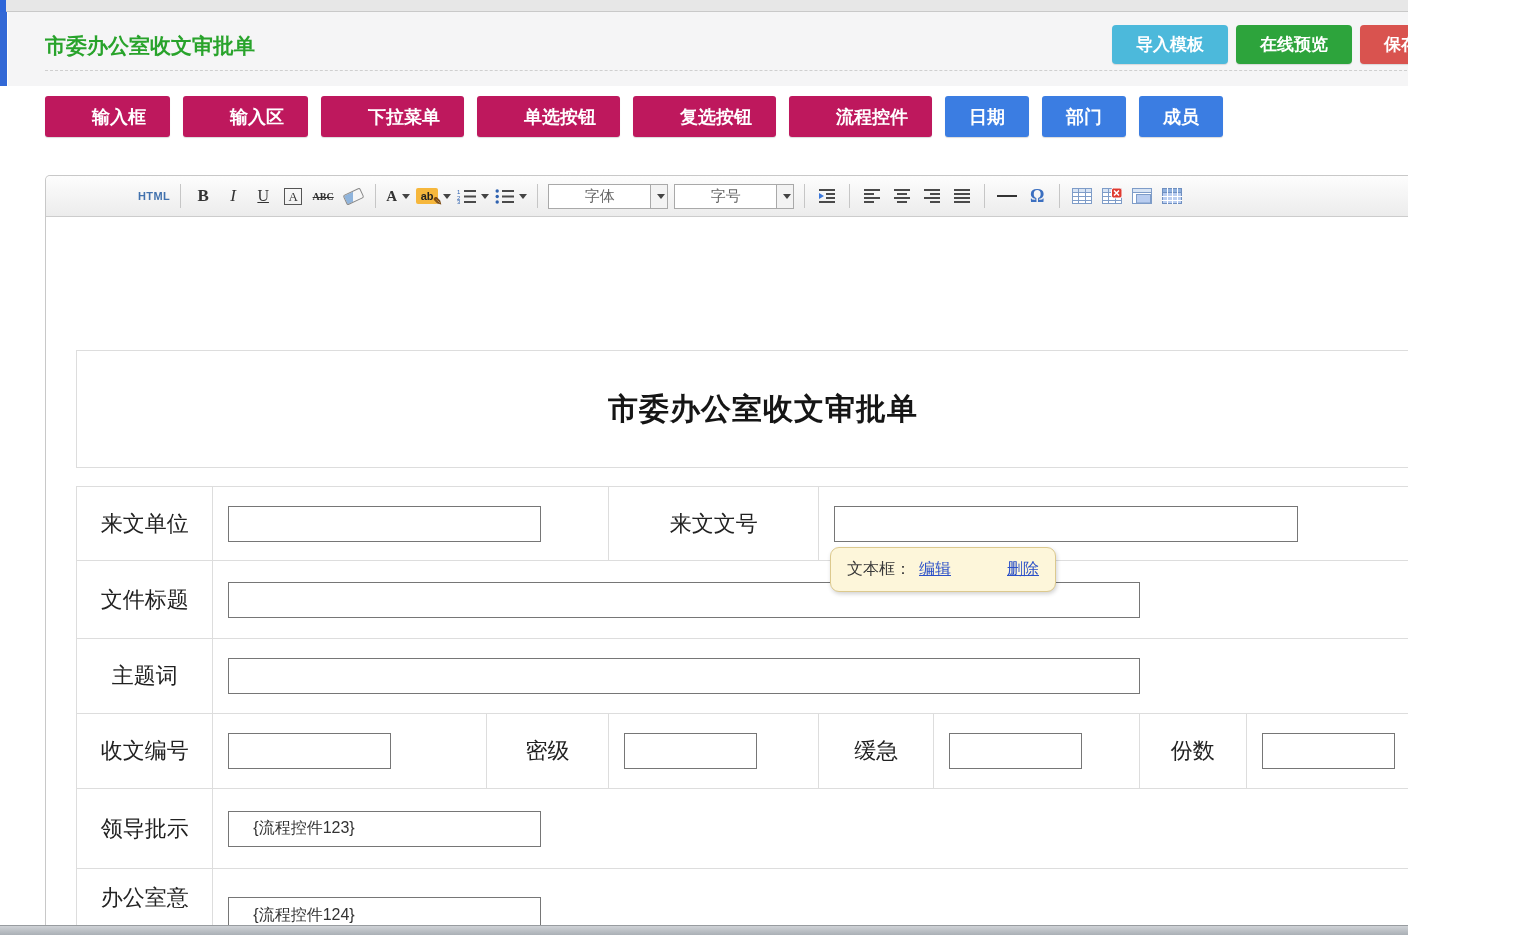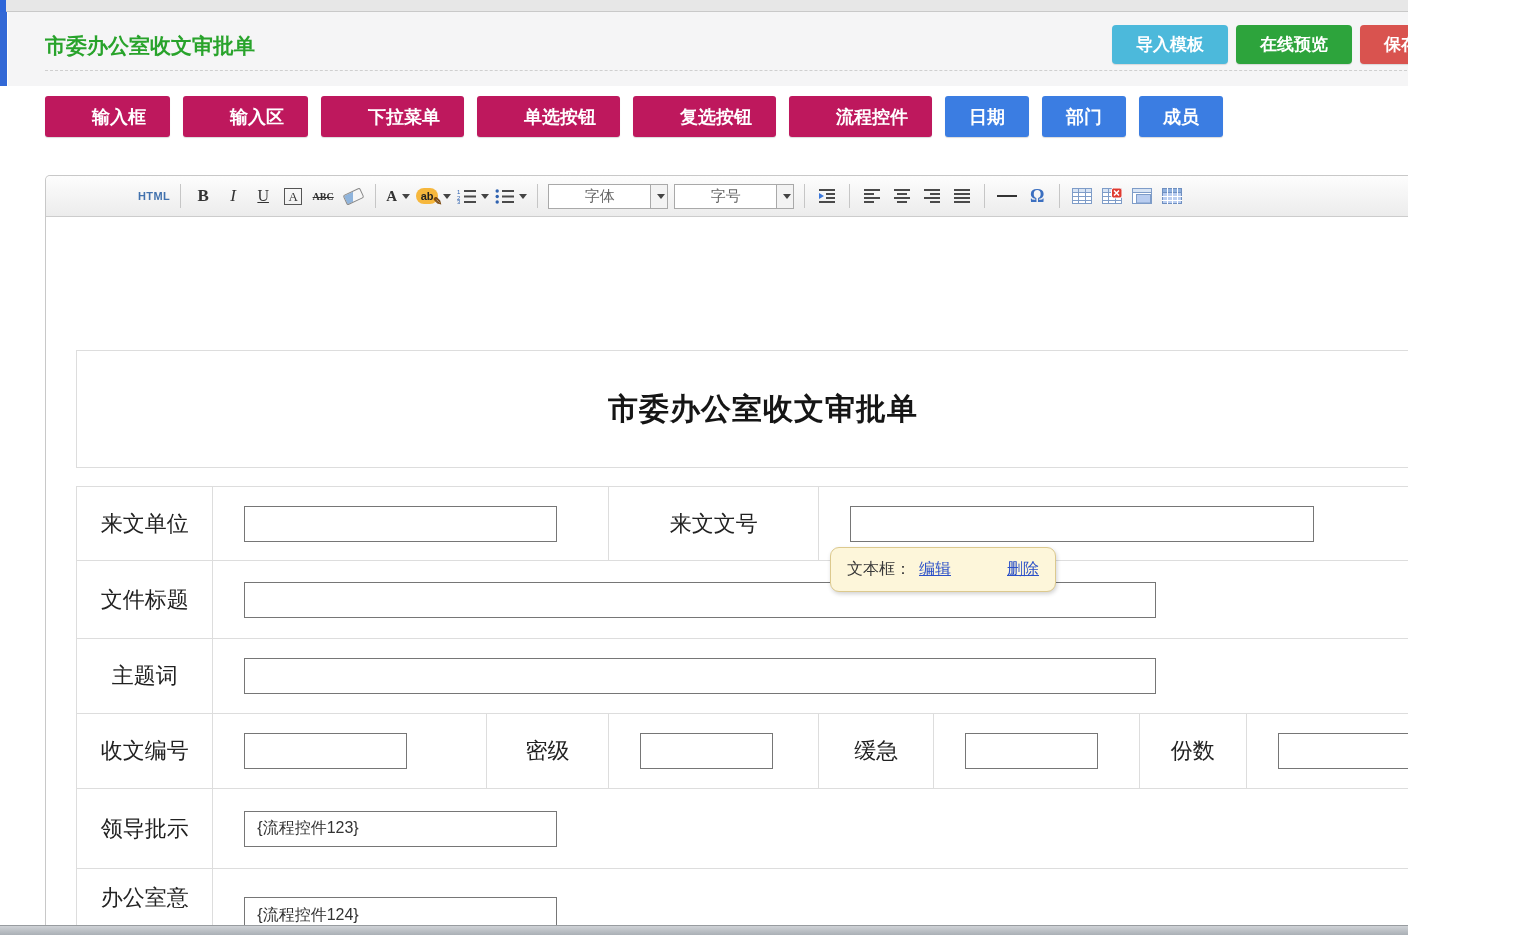--- a/index.html
+++ b/index.html
@@ -46,41 +46,41 @@
   .t-u { font:16px "Liberation Serif",serif; text-decoration:underline; }
   .t-abox { font:13px "Liberation Serif",serif; border:1px solid #555; padding:0 3px; line-height:15px; }
   .t-abc { font:bold 10px "Liberation Serif",serif; text-decoration:line-through; }
   .t-a { font:bold 15px "Liberation Serif",serif; }
   .t-omega { font:bold 18px "Liberation Serif",serif; color:#3b6fc0; }
   .t-hr { width:20px; height:2px; background:#333; }
   .darr { width:0; height:0; border-left:4px solid transparent; border-right:4px solid transparent;
           border-top:5px solid #444; margin-left:3px; }
   .eraser { width:19px; height:11px; border:1px solid #888; border-radius:2px; transform:rotate(-25deg);
             background:linear-gradient(115deg,#8fb4dc 45%,#f6f6f6 45%); }
-  .hl { position:relative; width:22px; height:16px; background:#f6b73c; border-radius:8px;
+  .hl { position:relative; width:22px; height:16px; background:#f6b73c; border-radius:2px;
         display:flex; align-items:center; justify-content:center; font:bold 11px "Liberation Sans",sans-serif; color:#222; }
   .hl::after { content:"✎"; position:absolute; right:-4px; bottom:-4px; font-size:11px; color:#7c4a12; }
   .tselect { display:flex; width:120px; height:25px; border:1px solid #a9a9a9; background:#fff; cursor:pointer; flex:none; }
   .tselect-val { flex:1; display:flex; align-items:center; justify-content:center; color:#666; font-size:15px; }
   .tselect-btn { width:17px; display:flex; align-items:center; justify-content:center;
                  border-left:1px solid #a9a9a9; background:#f3f3f3; }
   .spacer { flex:1; }
 
   
   .canvas { padding:133px 30px 0; }
   .doc-title { height:118px; border:1px solid #ddd; display:flex; align-items:center; justify-content:center;
                font-size:30px; font-weight:bold; color:#151515; letter-spacing:1px; }
   .form-table { width:100%; border-collapse:collapse; margin-top:18px; table-layout:fixed; }
   .form-table td { border:1px solid #ddd; vertical-align:middle; }
   .lbl { text-align:center; font-size:22px; color:#222; }
   .r1 { height:74px; } .r2 { height:78px; } .r3 { height:75px; } .r4 { height:75px; }
   .r5 { height:80px; } .r6 { height:150px; }
   .vt { vertical-align:top !important; padding-top:14px; }
-  input.fi { height:36px; border:1px solid #767676; background:#fff; margin-left:31px; display:block;
-             font:16px "Liberation Sans",sans-serif; color:#333; padding:0 12px; }
+  input.fi { height:36px; border:1px solid #767676; background:#fff; margin-left:15px; display:block;
+             font:16px "Liberation Sans",sans-serif; color:#333; padding:0 24px; }
   .w313{width:313px} .w464{width:464px} .w912{width:912px} .w163{width:163px} .w133{width:133px}
   .mt28 { margin-top:28px; }
 
   
   .tooltip { position:absolute; left:830px; top:547px; height:45px; padding:0 16px; z-index:20;
              background:#fdf6da; border:1px solid #dcc98e; border-radius:9px;
              box-shadow:1px 2px 4px rgba(0,0,0,.18); display:flex; align-items:center;
              font:16px "Liberation Serif",serif; color:#3a3a3a; }
   .tooltip a { color:#2b50c8; text-decoration:underline; cursor:pointer; }
   .tt-edit { margin-left:8px; }

